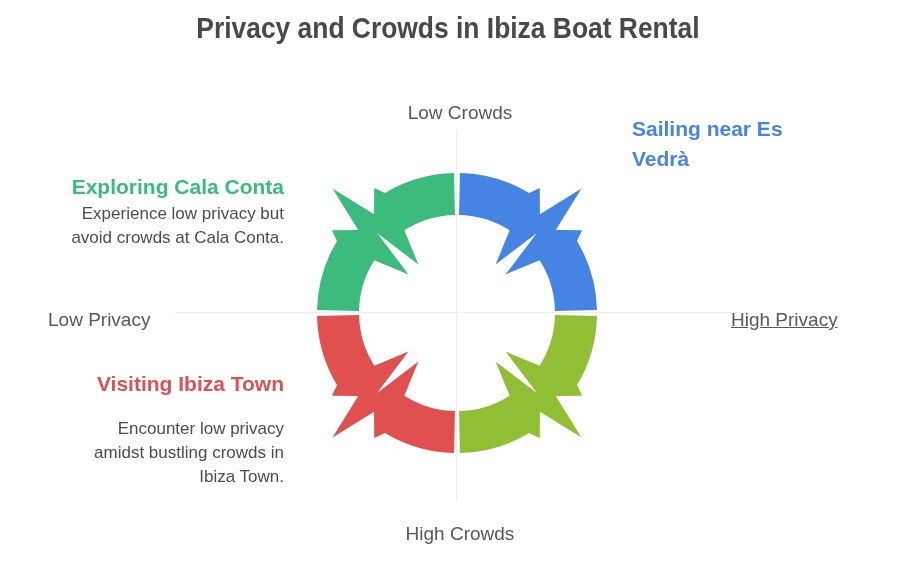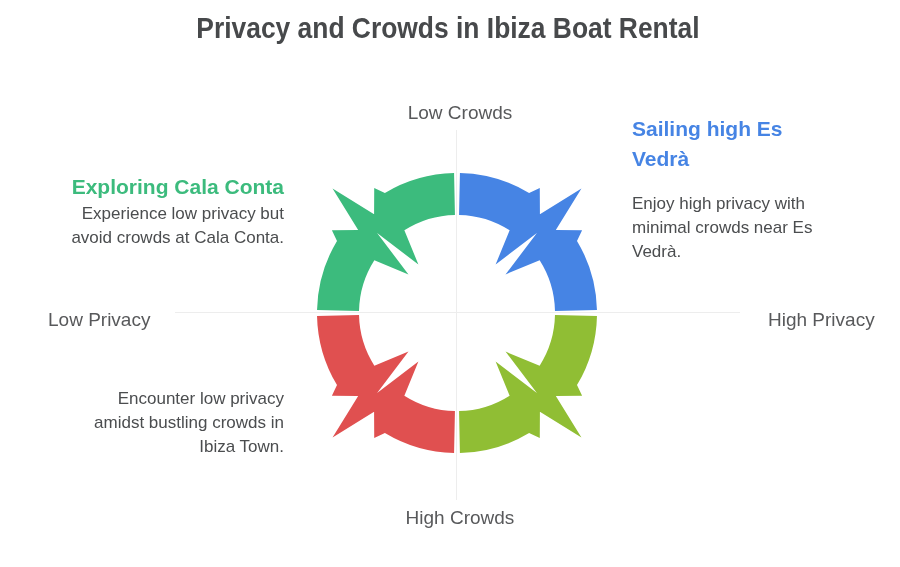--- a/index.html
+++ b/index.html
@@ -13,23 +13,23 @@
     font-size:30px;line-height:40px;font-weight:700;white-space:nowrap;
   }
   .title-inner{display:inline-block;transform:scaleX(0.88);transform-origin:center;}
   .axis-line{background:#EDEDED;z-index:0;}
   .axis-line.vertical{left:456px;top:130px;width:1px;height:370px;}
   .axis-line.horizontal{left:175px;top:312px;width:565px;height:1px;}
   .axis-label{
     font-size:19px;line-height:26px;color:#58595B;white-space:pre-line;z-index:2;
   }
   .axis-label.top{left:310px;top:100px;width:300px;text-align:center;}
-  .axis-label.bottom{left:310px;top:505px;width:300px;text-align:center;}
+  .axis-label.bottom{left:310px;top:521px;width:300px;text-align:center;}
   .axis-label.left{left:48px;top:307px;}
-  .axis-label.right{left:768px;top:307px;}
+  .axis-label.right{left:731px;top:307px;text-decoration:underline;}
   .ring{left:297px;top:153px;width:320px;height:320px;z-index:1;}
   .qblock{z-index:3;}
   .qblock .qheading{
     font-size:21px;line-height:30px;font-weight:700;white-space:pre-line;
   }
   .qblock .qbody{
     font-size:17px;line-height:24px;white-space:pre-line;
   }
   .q-cala-conta{left:38px;top:172px;width:246px;text-align:right;}
   .q-es-vedra{left:632px;top:114px;width:215px;text-align:left;}
@@ -59,27 +59,25 @@
   <path transform="rotate(270)" d="M 2.93 -139.97 A 140 140 0 0 1 72.11 -120 L 82.78 -125.1 L 82.92 -98.82 L 124.45 -124.45 L 98.82 -82.92 L 125.1 -82.78 L 120 -72.11 A 140 140 0 0 1 139.97 -2.93 L 97.98 -2.05 A 98 98 0 0 0 82.65 -52.65 L 48.52 -38.61 L 79.9 -79.9 L 38.61 -48.52 L 52.65 -82.65 A 98 98 0 0 0 2.05 -97.98 Z" fill="#3CBB7D"></path>
 </svg>
 
 <div class="abs qblock q-cala-conta">
   <div class="qheading" style="color: rgb(60, 187, 125);">Exploring Cala Conta</div>
   <div class="qbody" style="color: rgb(75, 77, 79);">Experience low privacy but
 avoid crowds at Cala Conta.</div>
 </div>
 
 <div class="abs qblock q-es-vedra">
-  <div class="qheading" style="color: rgb(70, 132, 228);">Sailing high Es
+  <div class="qheading" style="color: rgb(70, 132, 228);">Sailing near Es
 Vedrà</div>
-  <div class="qbody" style="color: rgb(75, 77, 79);">Enjoy high privacy with
-minimal crowds near Es
-Vedrà.</div>
 </div>
 
 <div class="abs qblock q-ibiza-town">
+  <div class="qheading" style="color: rgb(224, 80, 80);">Visiting Ibiza Town</div>
   <div class="qbody" style="color: rgb(75, 77, 79);">Encounter low privacy
 amidst bustling crowds in
 Ibiza Town.</div>
 </div>
 
 <div class="abs qblock q-hidden-coves">
 </div>
 
 </body></html>

